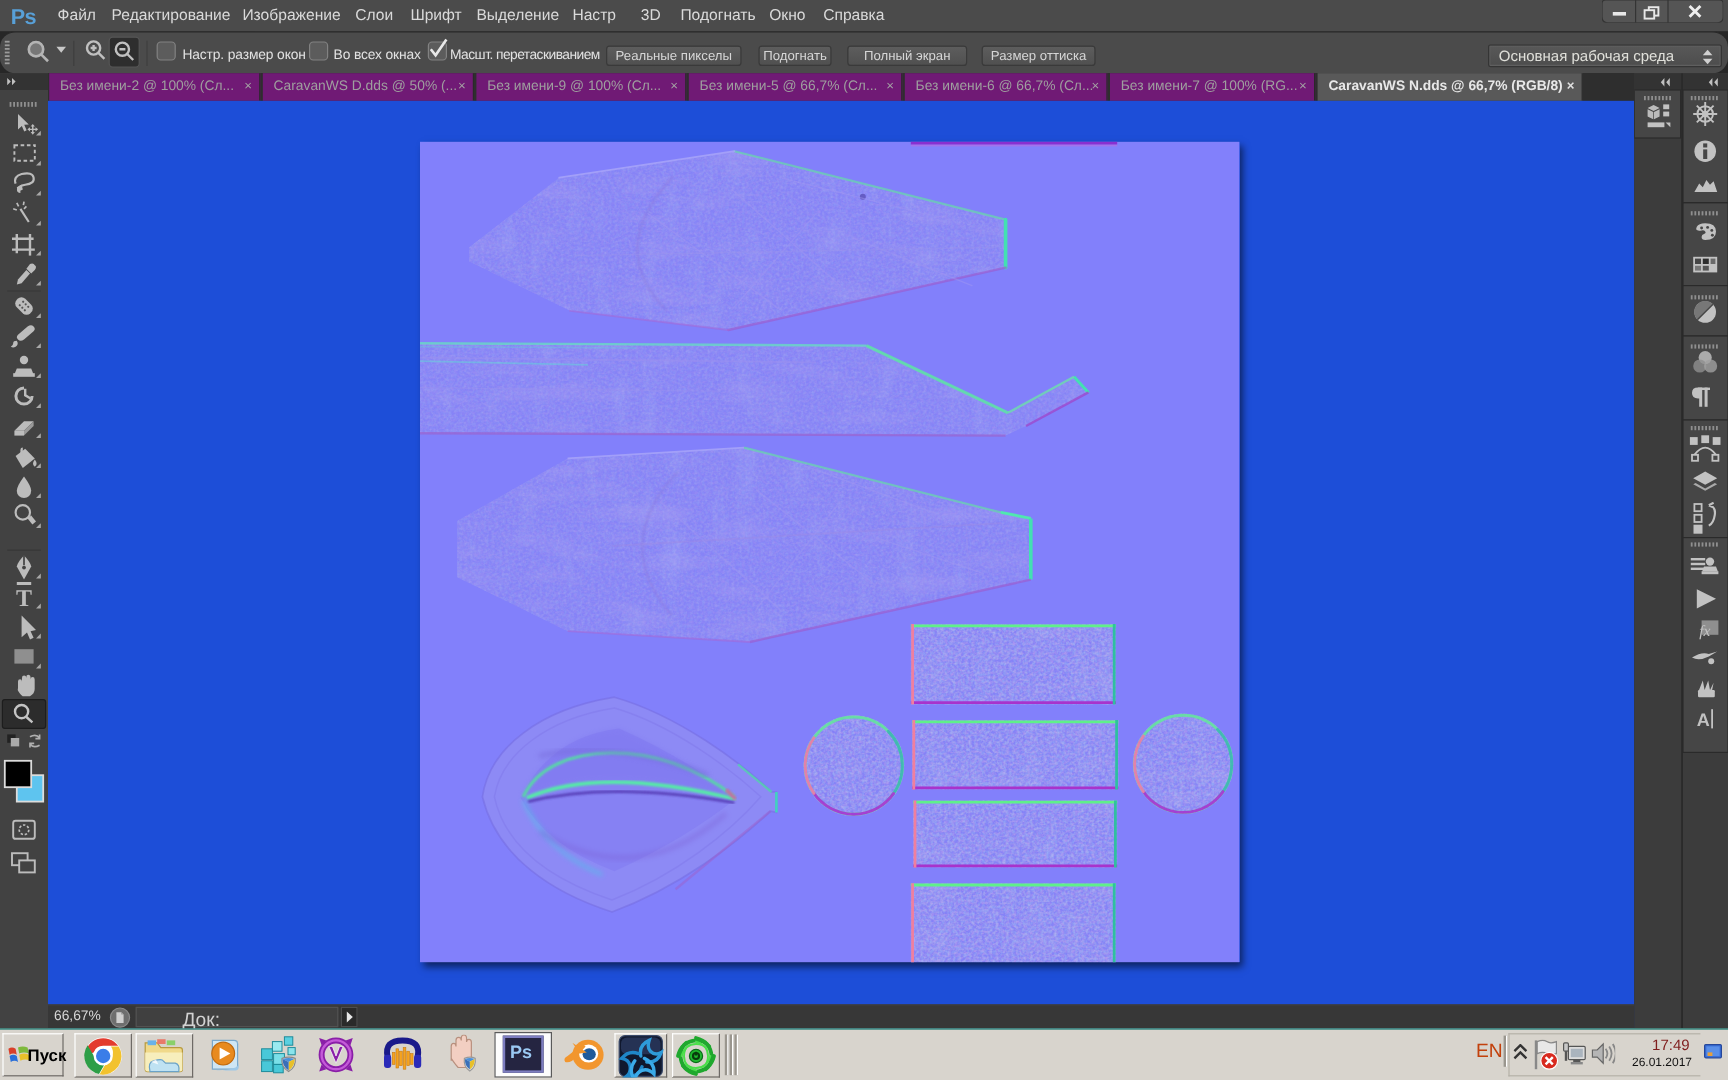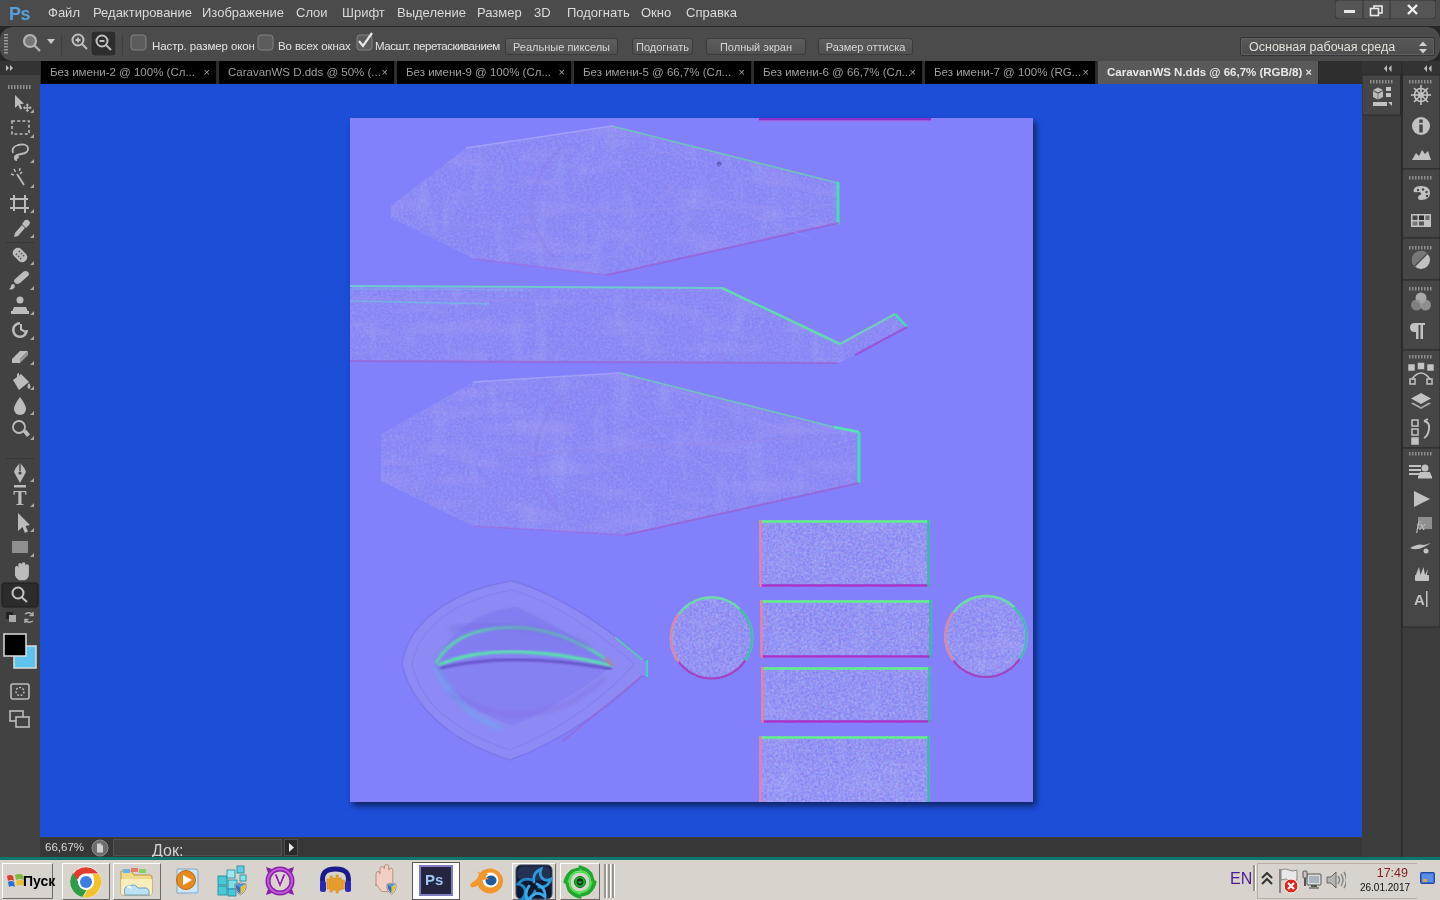--- a/index.html
+++ b/index.html
@@ -2,47 +2,47 @@
 <html><head><meta charset="utf-8">
 <style>
   html,body{margin:0;padding:0;width:1440px;height:900px;overflow:hidden;
     font-family:"Liberation Sans",sans-serif;background:#272727;}
   .abs{position:absolute;}
   #menubar{left:0;top:0;width:1440px;height:26px;background:#4b4b4b;}
   #menubar .mi{position:absolute;top:0;height:26px;line-height:26px;color:#dadada;font-size:13px;}
   #pslogo{position:absolute;left:9px;top:4px;color:#58a0d8;font-size:18px;font-weight:bold;letter-spacing:-0.5px;}
   #optbar{left:0;top:26px;width:1440px;height:35px;background:#4b4b4b;border-top:1px solid #282828;box-sizing:border-box;border-radius:13px;}
   #tabbar{left:40px;top:61px;width:1322px;height:23px;background:#2e2e2e;}
-  .tab{position:absolute;top:0;height:23px;background:#000000;border-right:1px solid #292929;
+  .tab{position:absolute;top:0;height:23px;background:#701a75;border-right:1px solid #292929;
        color:#9f9f9f;font-size:11.5px;line-height:23px;white-space:nowrap;overflow:hidden;box-sizing:border-box;}
   .tab .tx{padding-left:9px;}
   .tab .cl{position:absolute;right:6px;top:0;color:#a5a5a5;font-size:11px;}
   .tab.active{background:#595959;color:#e8e8e8;font-weight:bold;}
   .tab.active .cl{color:#e0e0e0;}
   #toolpanel{left:0;top:61px;width:40px;height:796px;background:#424242;}
   #canvas{left:40px;top:84px;width:1322px;height:773px;background:#1d4ed8;}
   #imgwrap{position:absolute;left:310px;top:34px;width:683px;height:684px;box-shadow:3px 4px 6px rgba(0,0,0,0.55);}
   #statusbar{position:absolute;left:0;top:753px;width:1322px;height:20px;background:#373737;border-top:1px solid #404040;box-sizing:border-box;}
   #rightdock{left:1362px;top:61px;width:78px;height:796px;background:#3b3b3b;}
-  #taskbar{left:0;top:857px;width:1440px;height:43px;background:#d8d4cd;border-top:3px solid #0f766e;box-sizing:border-box;}
+  #taskbar{left:0;top:857px;width:1440px;height:43px;background:#d8d4cd;border-top:1px solid #0f766e;box-sizing:border-box;}
   .btn{position:absolute;background:linear-gradient(#5d5d5d,#505050);border:1px solid #3a3a3a;
        border-radius:3px;color:#d6d6d6;font-size:12px;text-align:center;box-sizing:border-box;}
   .oblabel{position:absolute;color:#e2e2e2;font-size:11.5px;letter-spacing:-0.1px;}
   .qlbtn{position:absolute;top:3px;width:48px;height:37px;background:#d8d4cd;border-top:1px solid #fff;border-left:1px solid #fff;border-right:1.5px solid #6e6a66;border-bottom:1.5px solid #6e6a66;box-sizing:border-box;display:flex;align-items:center;justify-content:center;}
 </style></head>
 <body>
 <div class="abs" id="menubar">
   <span id="pslogo">Ps</span>
   <span class="mi" style="left:48px">Файл</span>
   <span class="mi" style="left:93px">Редактирование</span>
   <span class="mi" style="left:202px">Изображение</span>
   <span class="mi" style="left:296px">Слои</span>
   <span class="mi" style="left:342px">Шрифт</span>
   <span class="mi" style="left:397px">Выделение</span>
-  <span class="mi" style="left:477px">Размер</span>
+  <span class="mi" style="left:477px">Настр</span>
   <span class="mi" style="left:534px">3D</span>
   <span class="mi" style="left:567px">Подогнать</span>
   <span class="mi" style="left:641px">Окно</span>
   <span class="mi" style="left:686px">Справка</span>
   <svg class="abs" style="left:1335px;top:0" width="101" height="19" viewBox="0 0 101 19">
     <path d="M3 0 H98 Q101 0 101 3 V14 Q101 19 96 19 H5 Q0 19 0 14 V3 Q0 0 3 0 Z" fill="#555555" stroke="#343434"></path>
     <line x1="28" y1="0" x2="28" y2="19" stroke="#343434"></line>
     <line x1="55" y1="0" x2="55" y2="19" stroke="#343434"></line>
     <rect x="9" y="10" width="11" height="3" fill="#e8e8e8"></rect>
     <rect x="39" y="6" width="8" height="7" fill="none" stroke="#e8e8e8" stroke-width="1.6"></rect>
@@ -747,21 +747,21 @@
       </g>
       <circle cx="17" cy="17" r="5.5" fill="#1fb82e" stroke="#0a6a18"></circle>
       <circle cx="17" cy="17" r="2.5" fill="none" stroke="#083a0c" stroke-width="1.8"></circle>
       <path d="M17,13.5 l0,3" stroke="#083a0c" stroke-width="1.8"></path>
     </svg>
   </div>
   <div style="position:absolute;left:604px;top:4px;width:1.5px;height:34px;background:#9a968e;border-right:1px solid #fff;"></div>
   <div style="position:absolute;left:608px;top:4px;width:1.5px;height:34px;background:#9a968e;border-right:1px solid #fff;"></div>
   <div style="position:absolute;left:612px;top:4px;width:1.5px;height:34px;background:#9a968e;border-right:1px solid #fff;"></div>
 
-  <span style="position:absolute;left:1230px;top:10px;font-size:16px;color:#4c1d95;">EN</span>
+  <span style="position:absolute;left:1230px;top:10px;font-size:16px;color:#c2410c;">EN</span>
   <div style="position:absolute;left:1253px;top:5px;width:1.5px;height:26px;background:#9a968e;border-right:1px solid #fff;"></div>
   <div style="position:absolute;left:1257px;top:3px;width:160px;height:36px;border:1px solid #b5b1a8;border-right:none;box-sizing:border-box;"></div>
   <svg style="position:absolute;left:1261px;top:12px" width="12" height="14" viewBox="0 0 12 14">
     <path d="M1,6 L6,1 L11,6 M1,12 L6,7 L11,12" fill="none" stroke="#333" stroke-width="2"></path>
   </svg>
   <svg style="position:absolute;left:1277px;top:8px" width="22" height="26" viewBox="0 0 22 26">
     <rect x="2" y="1" width="2" height="24" fill="#888"></rect>
     <path d="M4,2 q5,-2 8,0 q3,2 8,0 l0,10 q-5,2 -8,0 q-3,-2 -8,0 Z" fill="#e8e8e8" stroke="#888"></path>
     <circle cx="14" cy="18" r="7" fill="#d82a1f" stroke="#fff"></circle>
     <path d="M11,15 l6,6 M17,15 l-6,6" stroke="#fff" stroke-width="2"></path>

